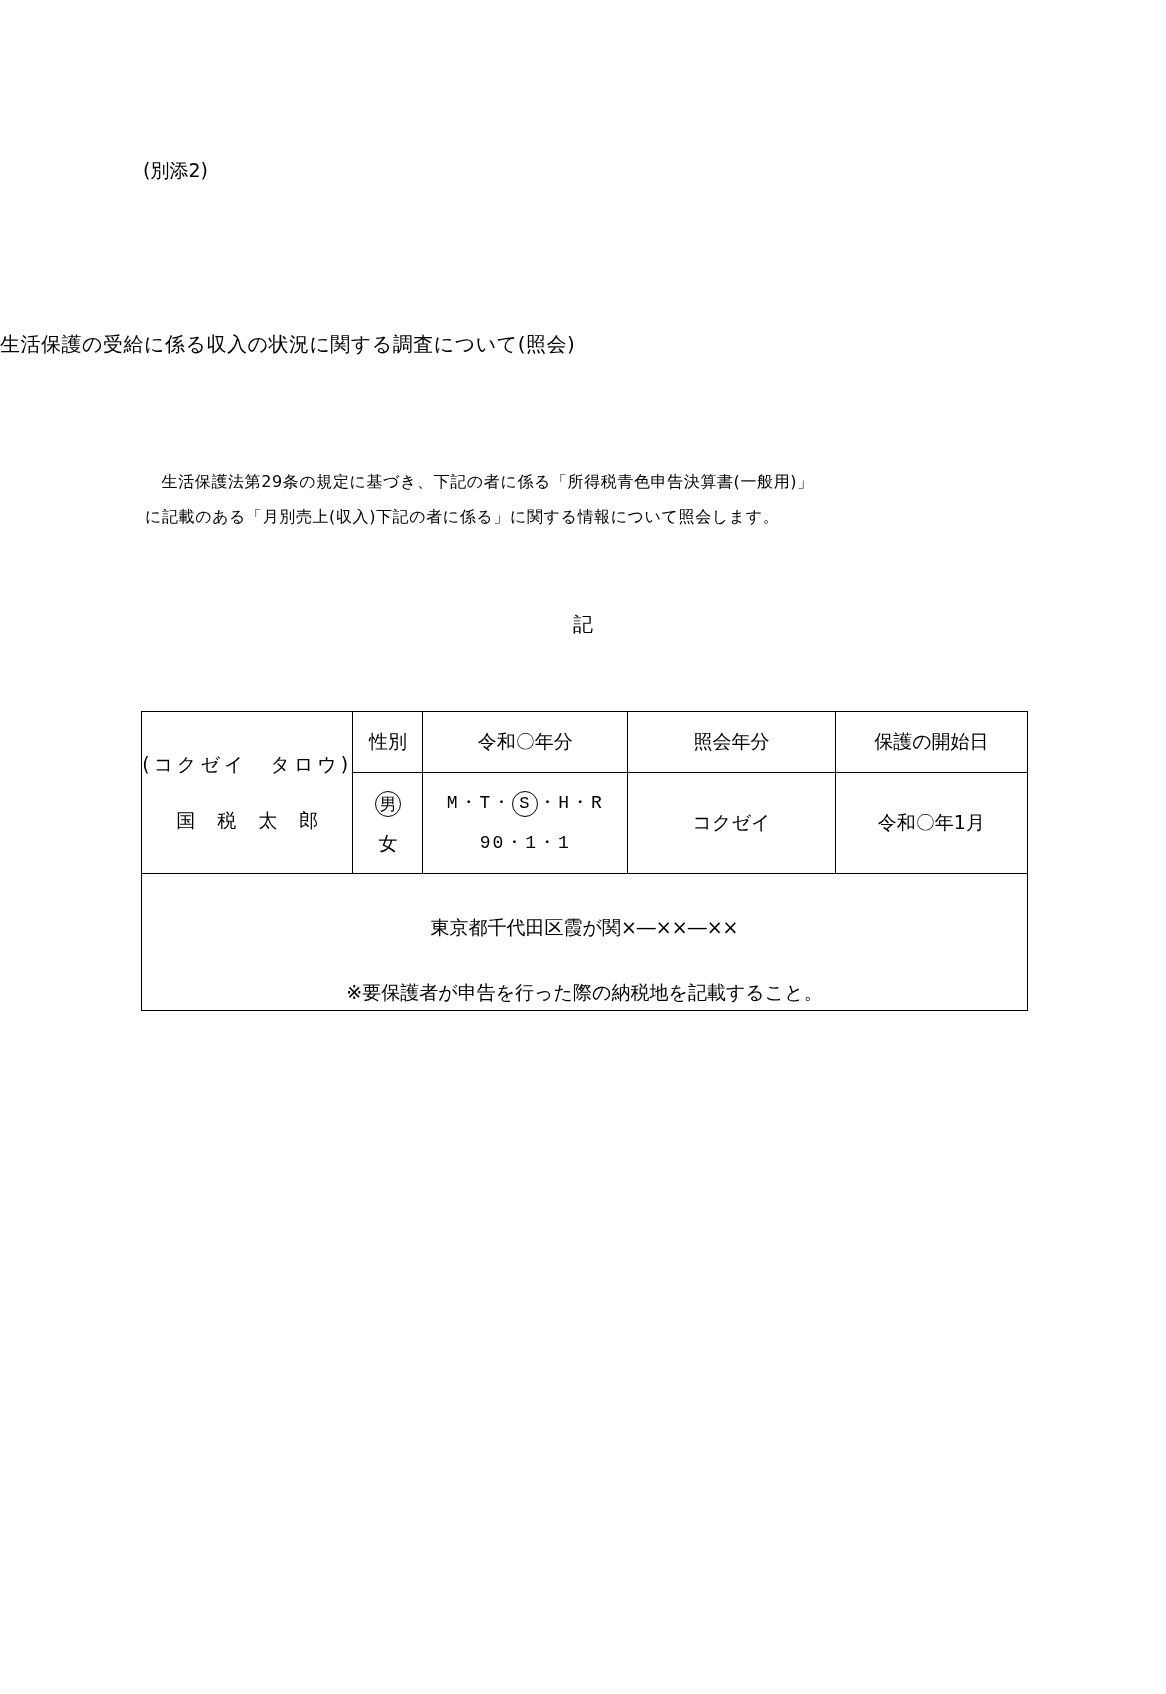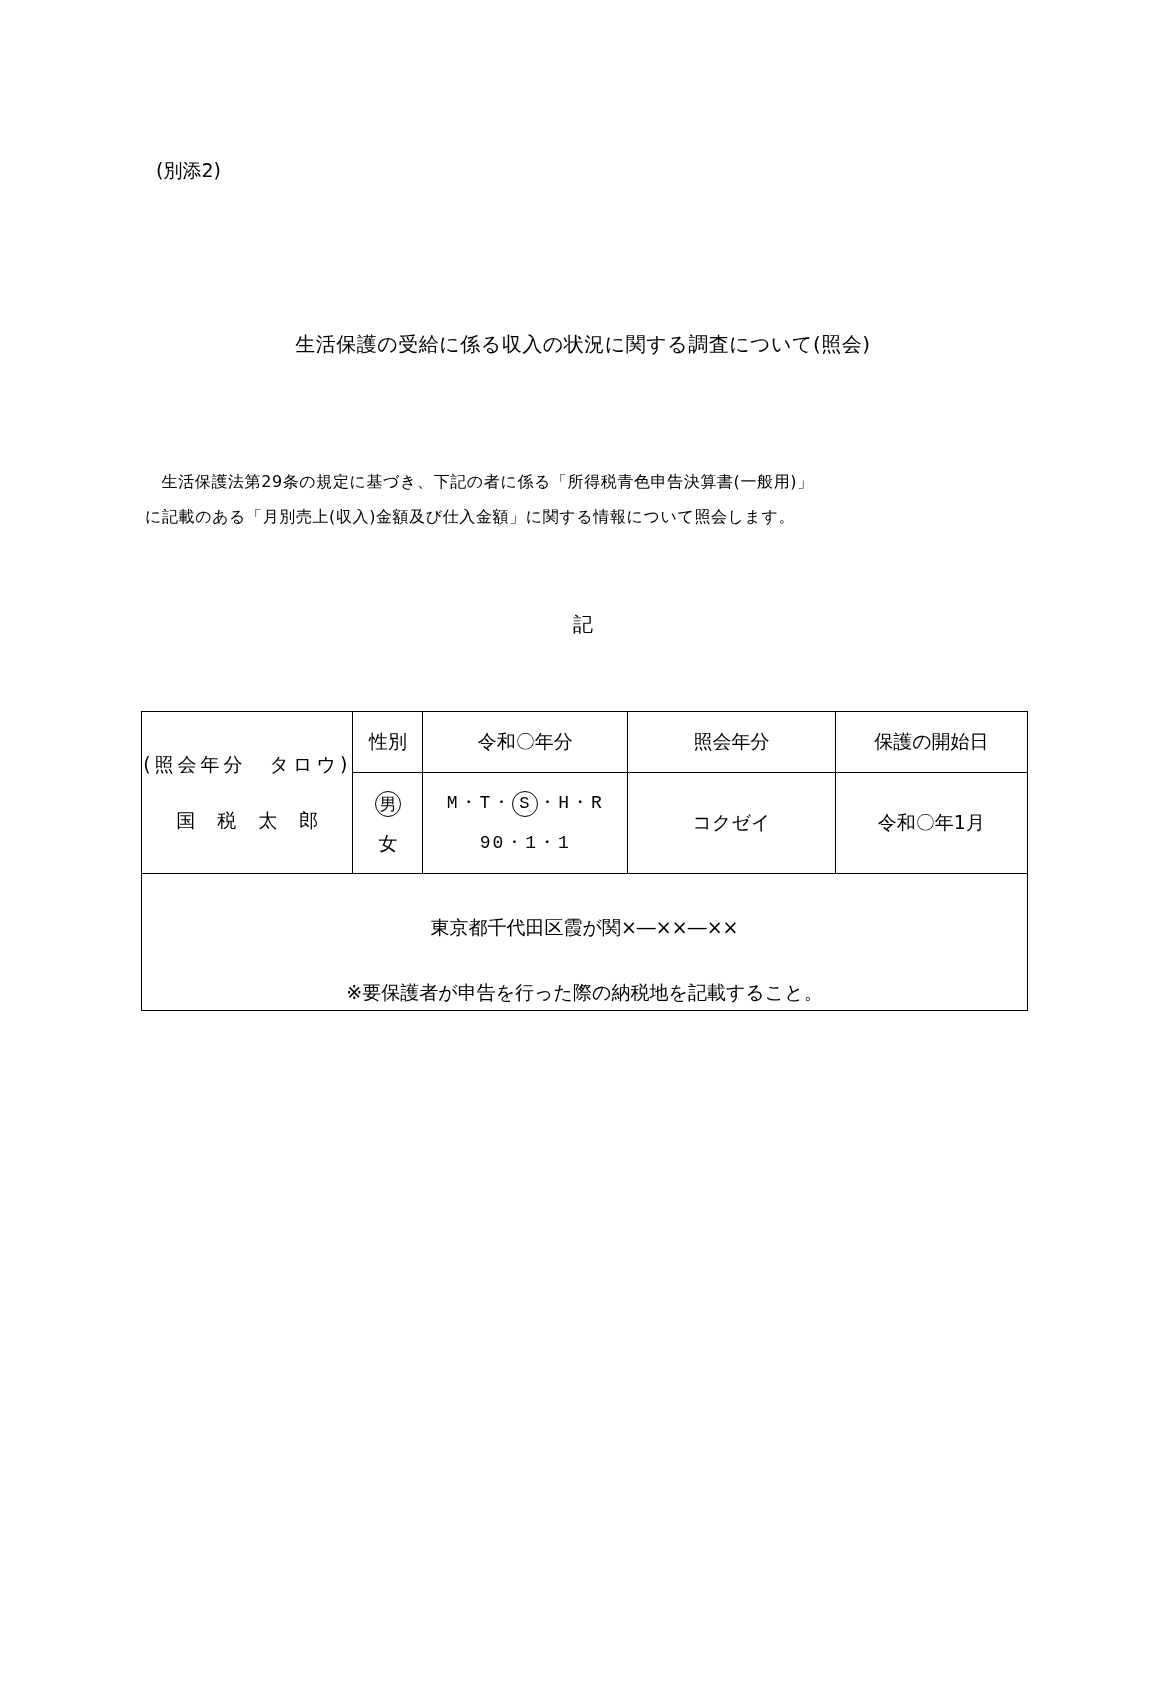--- a/index.html
+++ b/index.html
@@ -2,22 +2,22 @@
 <html><head>
 <meta charset="utf-8">
 <style>
   html, body { margin: 0; padding: 0; background: #ffffff; }
   body {
     width: 1166px; height: 1694px; position: relative; overflow: hidden;
     font-family: "DejaVu Sans", "Liberation Sans", sans-serif;
     color: #000;
   }
   .abs { position: absolute; white-space: nowrap; }
-  .attachment { left: 156px; top: 158px; font-size: 19px; }
-  .title { left: 0; width: 1166px; top: 331px; text-align: center; font-size: 20px; letter-spacing: 0.5px; }
+  .attachment { left: 143px; top: 158px; font-size: 19px; }
+  .title { left: 0; width: 1166px; top: 331px; font-size: 20px; letter-spacing: 0.5px; }
   .para { left: 145px; font-size: 16px; letter-spacing: 0.6px; }
   .para1 { top: 472px; }
   .para2 { top: 507px; }
   .ki { left: 0; width: 1166px; top: 611px; text-align: center; font-size: 20px; }
 
   table.form {
     position: absolute; left: 141px; top: 711px;
     width: 887px; border-collapse: collapse;
     font-size: 19px;
   }
@@ -44,29 +44,29 @@
   .note { text-underline-offset: 4px; }
 </style>
 </head>
 <body>
 
 <div class="abs attachment">(別添2)</div>
 
 <div class="abs title">生活保護の受給に係る収入の状況に関する調査について(照会)</div>
 
 <div class="abs para para1">　生活保護法第29条の規定に基づき、下記の者に係る「所得税青色申告決算書(一般用)」</div>
-<div class="abs para para2">に記載のある「月別売上(収入)金額及び仕入金額」に関する情報について照会します。</div>
+<div class="abs para para2">に記載のある「月別売上(収入)下記の者に係る」に関する情報について照会します。</div>
 
 <div class="abs ki">記</div>
 
 <table class="form">
   <tbody>
       <tr class="r1">
     <td class="c-name" rowspan="2">
-      <span class="kana">(照会年分　タロウ)</span>
+      <span class="kana">(コクゼイ　タロウ)</span>
       <span class="kanji">国税太郎</span>
     </td>
     <td class="c-sex">性別</td>
     <td class="c-dob">令和〇年分</td>
     <td class="c-year">照会年分</td>
     <td class="c-start">保護の開始日</td>
   </tr>
   <tr class="r2">
     <td>
       <span class="stack-line"><span class="circled">男</span></span>

